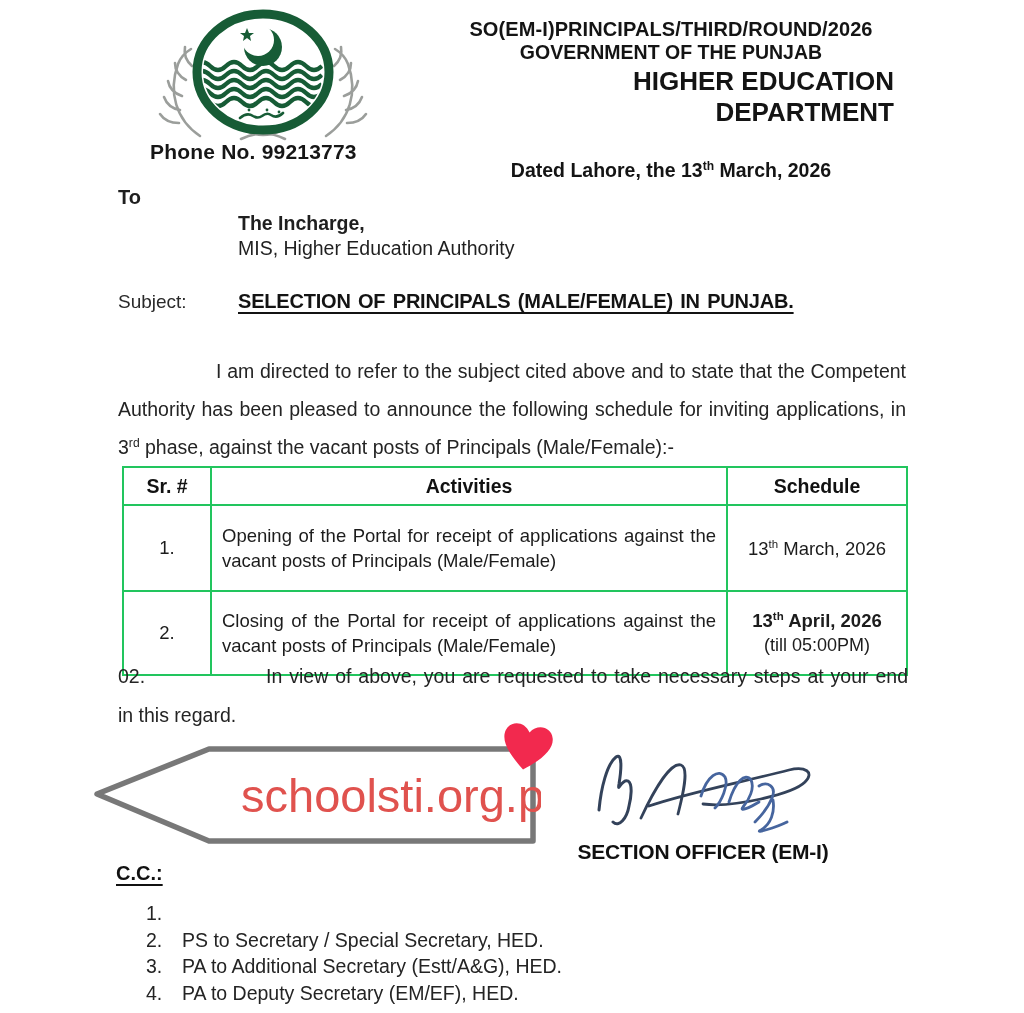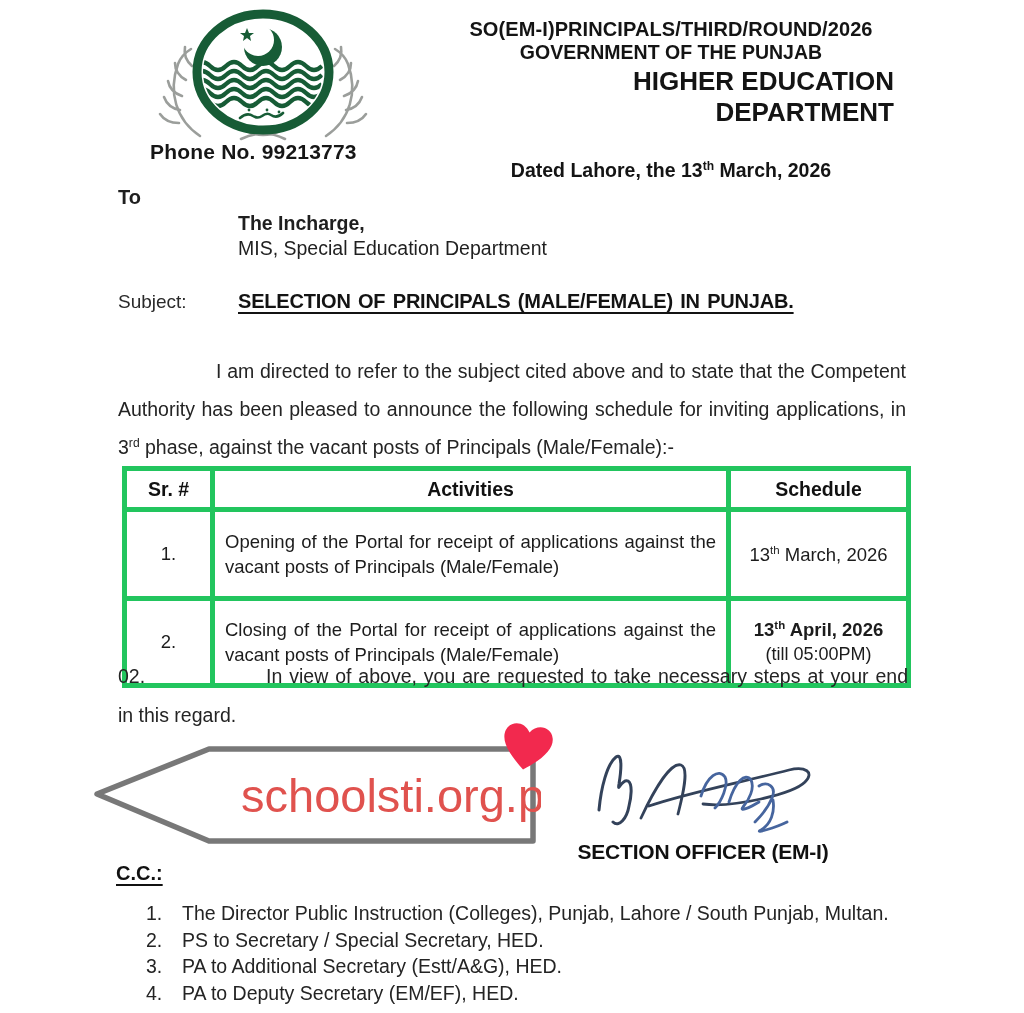--- a/index.html
+++ b/index.html
@@ -53,21 +53,21 @@
 
   
   table.sched{
     position:absolute;left:122px;top:466px;width:784px;
     border-collapse:collapse;table-layout:fixed;
     font-size:18.5px;color:#1c1c1c;
   }
   table.sched col.c1{width:88px;}
   table.sched col.c2{width:516px;}
   table.sched col.c3{width:180px;}
-  table.sched th,table.sched td{border:5px solid #22c55e;padding:4px 8px;}
+  table.sched th,table.sched td{border:2px solid #22c55e;padding:4px 8px;}
   table.sched th{font-size:19.5px;font-weight:bold;text-align:center;height:28px;color:#111;}
   table.sched td.sr{text-align:center;}
   table.sched td.act{text-align:justify;line-height:25px;padding:9px 10px;}
   table.sched td.sch{text-align:center;line-height:25px;}
   table.sched tr.r1 td{height:66px;}
   table.sched tr.r2 td{height:64px;}
   .sch-note{display:block;font-size:18px;}
 
   
   .banner{left:93px;top:740px;width:448px;height:108px;}
@@ -139,21 +139,21 @@
 
   <div class="abs hdr-right">
     <div class="hdr-ref">SO(EM-I)PRINCIPALS/THIRD/ROUND/2026</div>
     <div class="hdr-govt">GOVERNMENT OF THE PUNJAB</div>
     <div class="hdr-dept">HIGHER EDUCATION DEPARTMENT</div>
     <div class="hdr-dated"><span>Dated Lahore, the  13</span><sup class="sp">th</sup><span> March, 2026</span></div>
   </div>
 
   <div class="abs to-label">To</div>
   <div class="abs addr-name">The Incharge,</div>
-  <div class="abs addr-org">MIS, Special Education Department</div>
+  <div class="abs addr-org">MIS, Higher Education Authority</div>
 
   <div class="abs subject-label">Subject:</div>
   <div class="abs subject-text">
     <span class="l2">SELECTION OF PRINCIPALS (MALE/FEMALE) IN PUNJAB.</span>
   </div>
 
   <div class="abs para1"><span>I am directed to refer to the subject cited above and to state that the Competent Authority has been pleased to announce the following schedule for inviting applications, in 3</span><sup class="sp">rd</sup><span> phase, against the vacant posts of Principals (Male/Female):-</span></div>
 
   <table class="sched">
     <colgroup>
@@ -204,21 +204,20 @@
         <path d="M 118 52 C 124 32 136 24 142 33 C 146 41 138 58 132 64 M 146 58 C 152 38 162 28 168 36 C 172 44 166 56 160 63 C 156 68 166 64 176 58 M 176 42 C 184 37 194 42 189 54 C 185 64 178 72 172 78 M 190 56 C 192 68 188 80 178 86 C 170 90 192 84 204 78" stroke="#46659e" stroke-width="2.8"></path>
       </g>
     </svg>
   </div>
   <div class="abs officer">SECTION OFFICER (EM-I)</div>
 
   <div class="abs cc-label">C.C.:</div>
   <div class="abs cc-list">
     <div class="cc-item">
         <span class="n">1.</span>
-        <span>The Director Public Instruction (Colleges), Punjab, Lahore / South Punjab, Multan.</span>
       </div>
     <div class="cc-item">
         <span class="n">2.</span>
         <span>PS to Secretary / Special Secretary, HED.</span>
       </div>
     <div class="cc-item">
         <span class="n">3.</span>
         <span>PA to Additional Secretary (Estt/A&amp;G), HED.</span>
       </div>
     <div class="cc-item">

